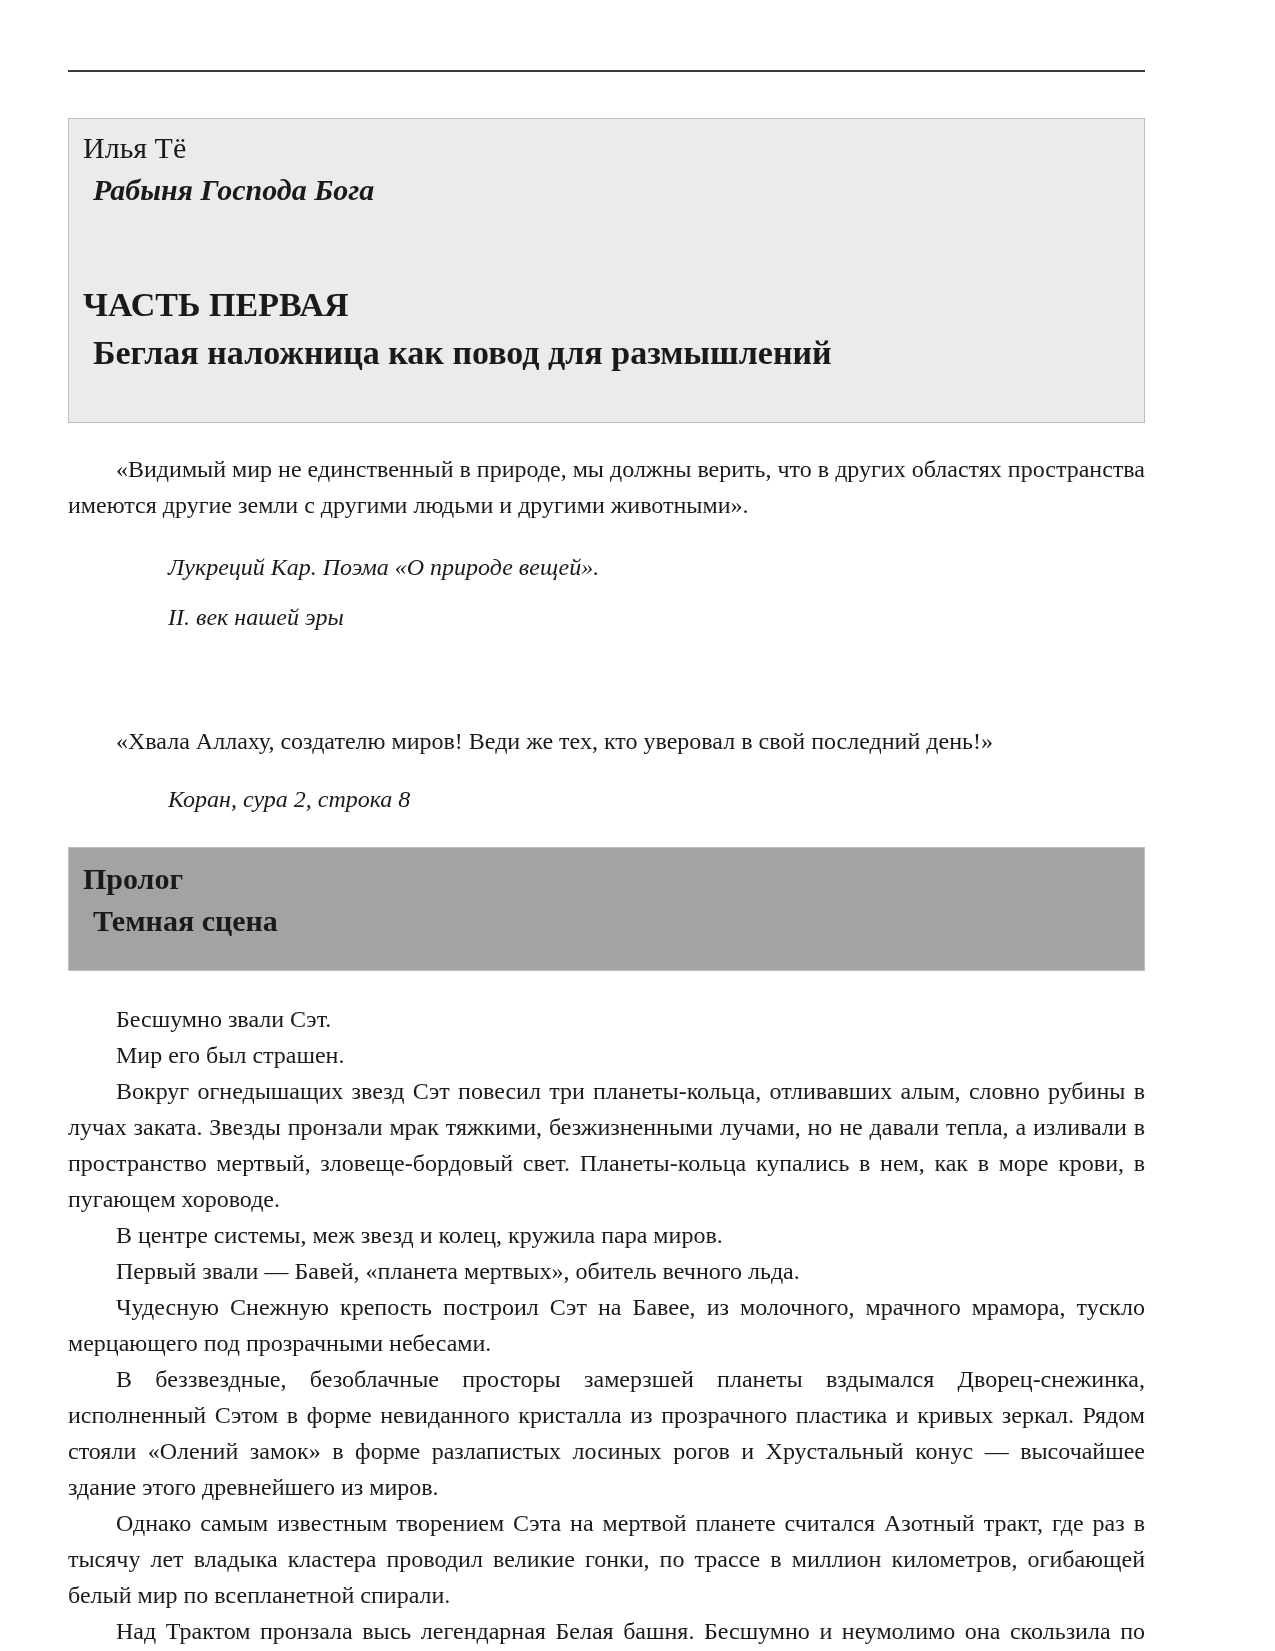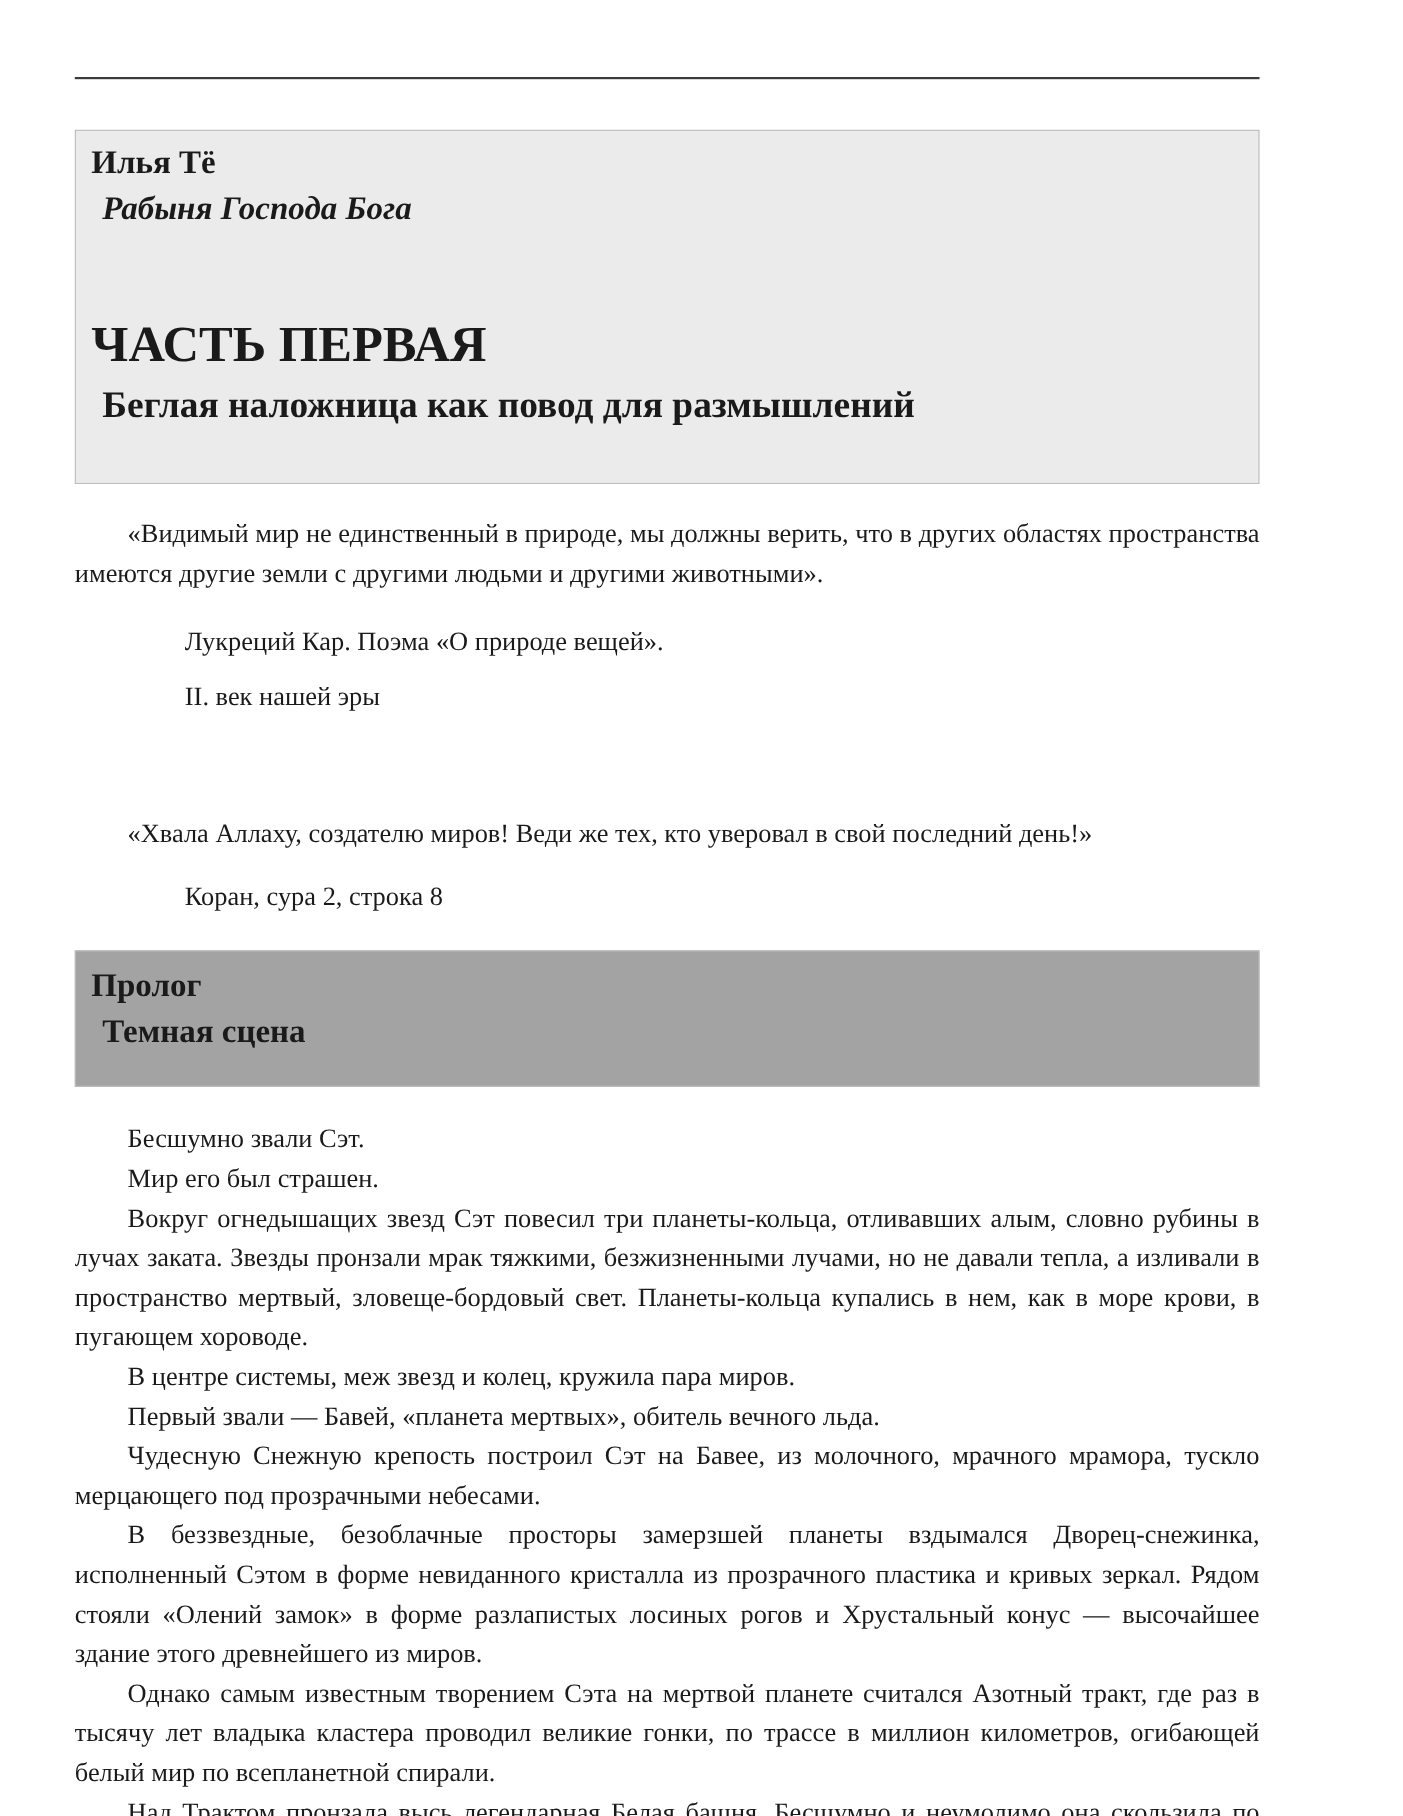--- a/index.html
+++ b/index.html
@@ -27,53 +27,54 @@
     margin: 0 0 46px 0;
   }
   .title-block {
     background: #ebebeb;
     border: 1px solid #bdbdbd;
     box-sizing: border-box;
     padding: 8px 14px 46px 14px;
     margin-bottom: 28px;
   }
   .author-line {
-    font-weight: bold;
+    font-weight: normal;
     font-size: 30px;
     line-height: 1.4;
     white-space: pre-wrap;
   }
   .book-title-line {
     font-weight: bold;
     font-size: 30px;
     line-height: 1.4;
     padding-left: 10px;
     white-space: pre-wrap;
     font-style: italic;
   }
   .part-label-line {
     font-weight: bold;
-    font-size: 46px;
+    font-size: 34px;
     line-height: 1.4;
     margin-top: 70px;
   }
   .part-title-line {
     font-weight: bold;
     font-size: 34px;
     line-height: 1.4;
     padding-left: 10px;
   }
   .epigraph-quote {
     font-size: 24px;
     line-height: 1.5;
     text-align: justify;
     text-indent: 48px;
     margin: 0;
   }
   .epigraph-attribution {
+    font-style: italic;
     font-size: 24px;
     line-height: 1.5;
     margin: 0;
     padding-left: 100px;
   }
   .attr-first { margin-top: 26px; }
   .attr-second { margin-top: 14px; }
   .quote-spaced { margin-top: 88px; }
   .attr-last { margin-top: 22px; }
   .section-block {

